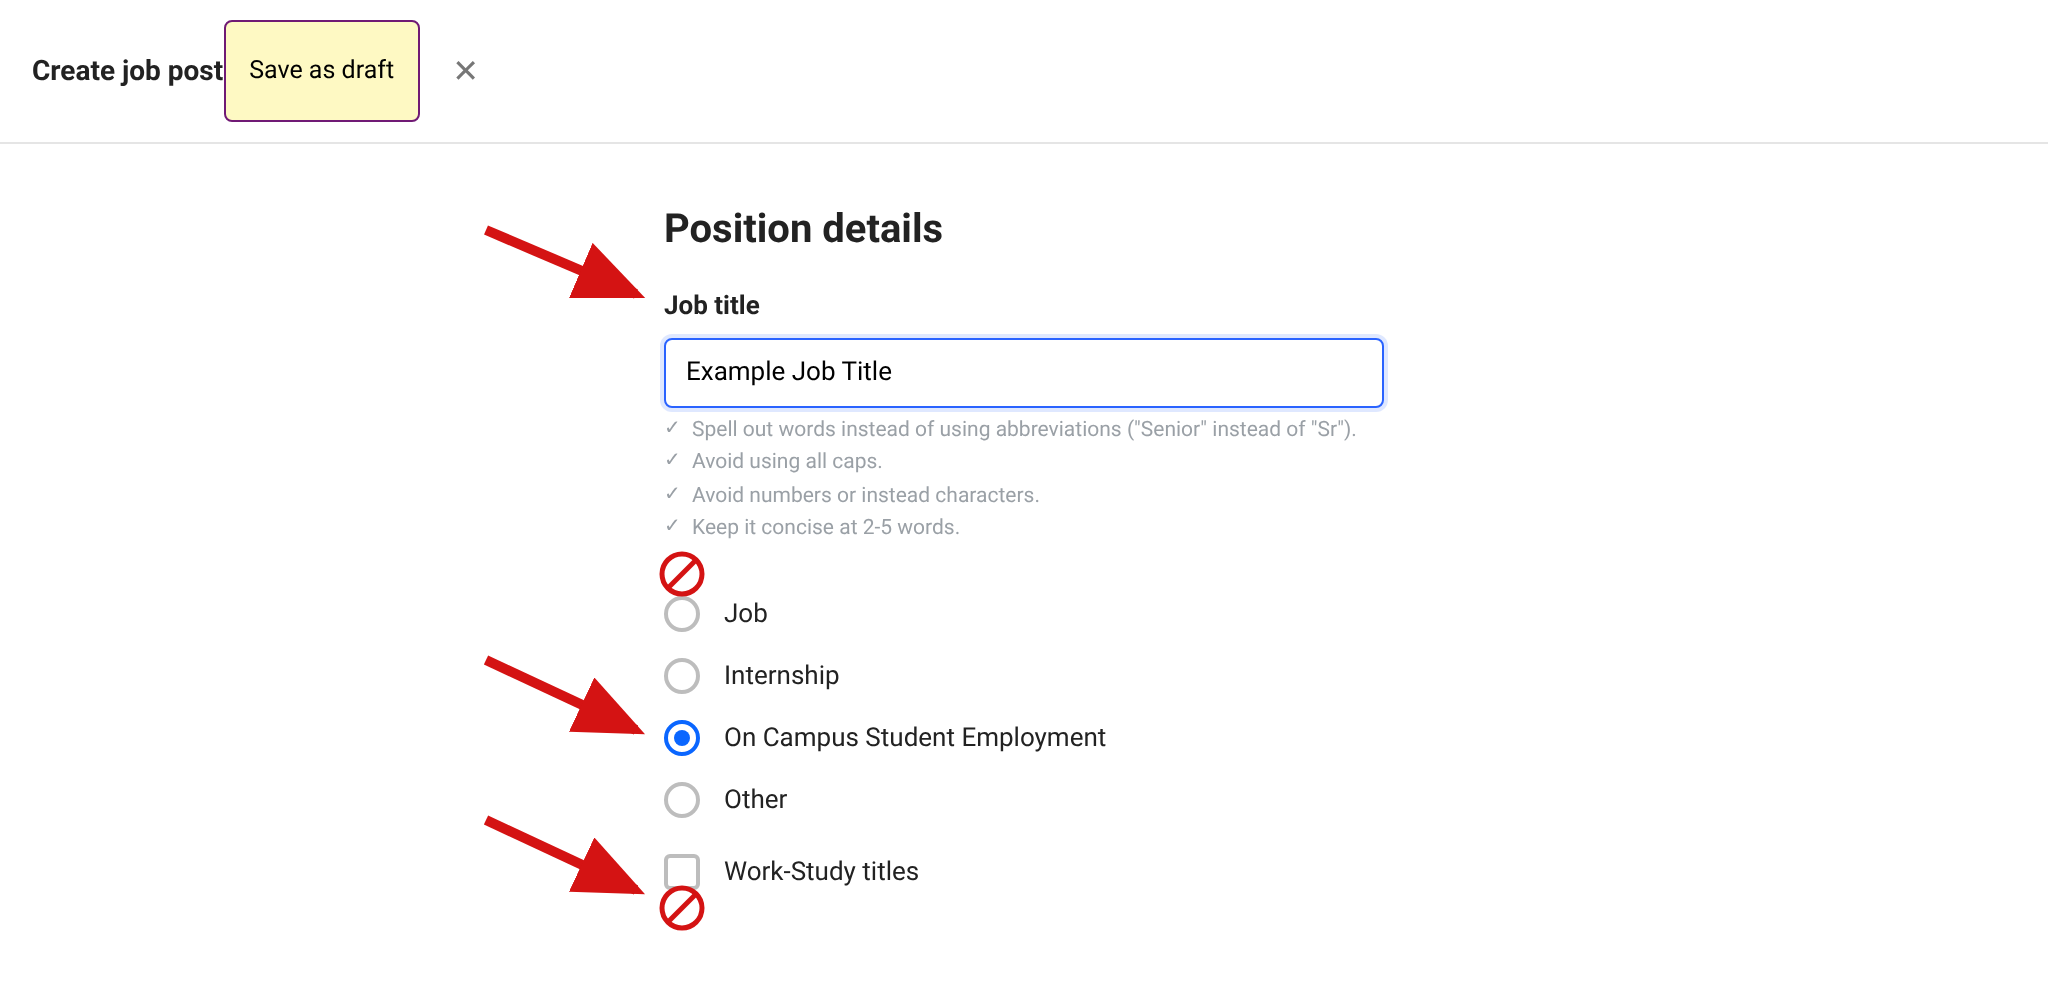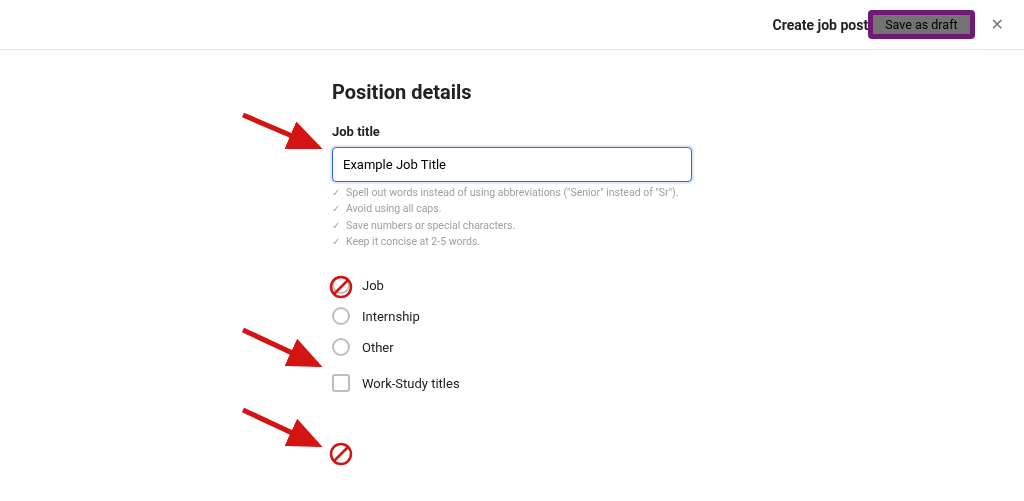--- a/index.html
+++ b/index.html
@@ -1,21 +1,21 @@
 <!DOCTYPE html>
 <html><head>
 <meta charset="utf-8">
 <style>
   *{box-sizing:border-box;margin:0;padding:0;font-family:-apple-system,BlinkMacSystemFont,"Segoe UI",Roboto,Arial,sans-serif}
   body{background:#fff;color:#222;width:1024px;height:501px;overflow:hidden;position:relative}
   
-  .topbar{display:flex;align-items:center;justify-content:flex-end;padding:10px 16px;border-bottom:1px solid #e5e5e5}
+  .topbar{display:flex;align-items:center;justify-content:flex-start;padding:10px 16px;border-bottom:1px solid #e5e5e5}
   .topbar h1{font-size:14px;font-weight:700}
   .topbar-right{display:flex;align-items:center;gap:12px}
-  .btn-draft{font-size:12.5px;padding:2px 12px;border:5px solid #701a75;border-radius:4px;background:#737373;cursor:pointer}
+  .btn-draft{font-size:12.5px;padding:17px 12px;border:1px solid #701a75;border-radius:4px;background:#fef9c3;cursor:pointer}
   .close-x{font-size:16px;color:#777;cursor:pointer;padding:4px}
   
   .main{width:360px;margin:30px auto 0 auto}
   .main h2{font-size:20px;font-weight:700;margin-bottom:20px;color:#222}
   .field-label{font-size:13px;font-weight:700;margin-bottom:8px}
   .text-input{width:100%;border:1.5px solid #2a63ff;border-radius:4px;padding:9px 10px;font-size:13px;outline:none;box-shadow:0 0 0 2px rgba(42,99,255,.15)}
   .tips-head{font-size:10.5px;color:#9aa0a6;margin-top:10px}
   .tips{list-style:none;margin-top:3px}
   .tips li{font-size:10.5px;color:#9aa0a6;line-height:1.55;padding-left:14px;position:relative}
   .tips li::before{content:"✓";position:absolute;left:0;font-size:10px;color:#9aa0a6}
@@ -41,33 +41,37 @@
 
 <div class="main">
   <h2>Position details</h2>
 
   <div class="field-label">Job title</div>
   <input class="text-input" type="text" value="Example Job Title" style="">
 
   <ul class="tips">
     <li>Spell out words instead of using abbreviations ("Senior" instead of "Sr").</li>
     <li>Avoid using all caps.</li>
-    <li>Save numbers or special characters.</li>
+    <li>Avoid numbers or instead characters.</li>
     <li>Keep it concise at 2-5 words.</li>
   </ul>
 
   <div class="block">
 
     <div class="radio-row">
       <span class="radio"></span>
       <span>Job</span>
     </div>
     <div class="radio-row">
       <span class="radio"></span>
       <span>Internship</span>
+    </div>
+    <div class="radio-row">
+      <span class="radio selected"></span>
+      <span>On Campus Student Employment</span>
     </div>
     <div class="radio-row">
       <span class="radio"></span>
       <span>Other</span>
     </div>
   </div>
 
   <div class="block" style="margin-top:18px">
     <div class="radio-row">
       <span class="checkbox"></span>

